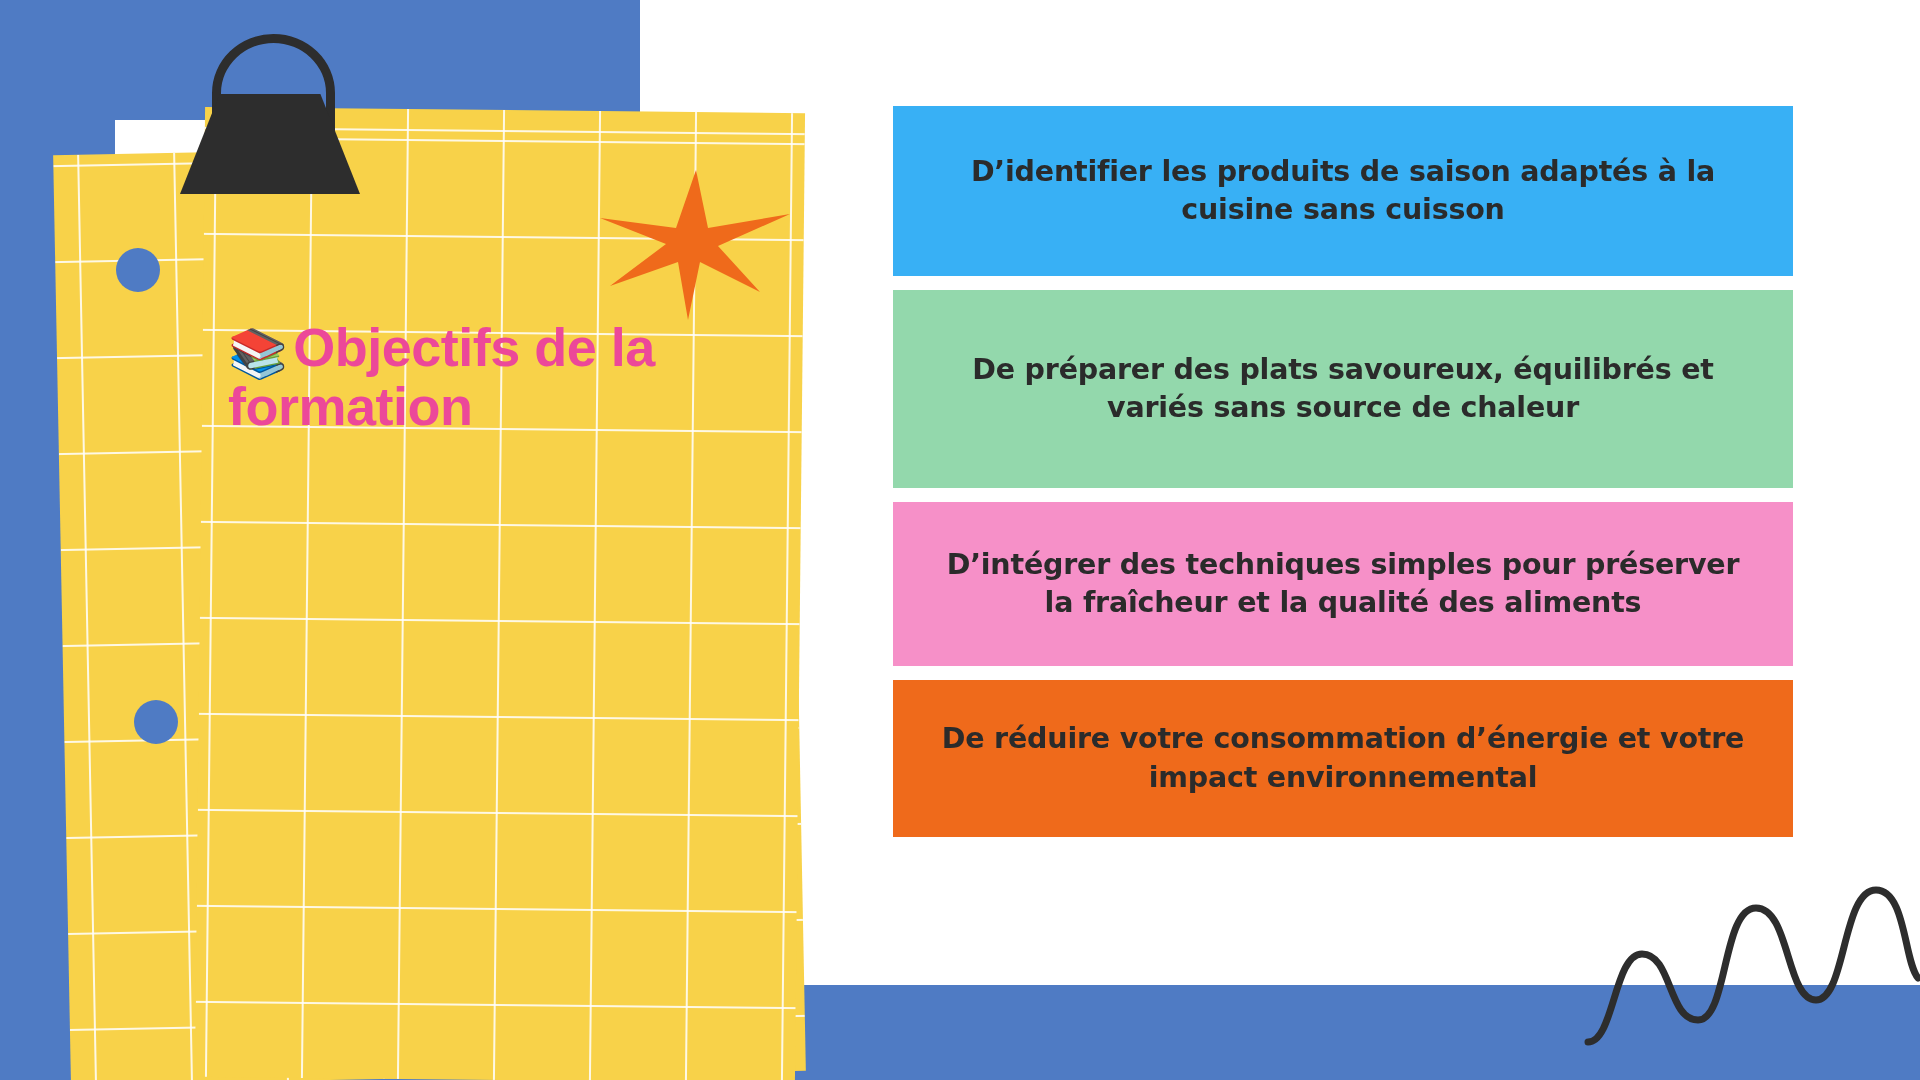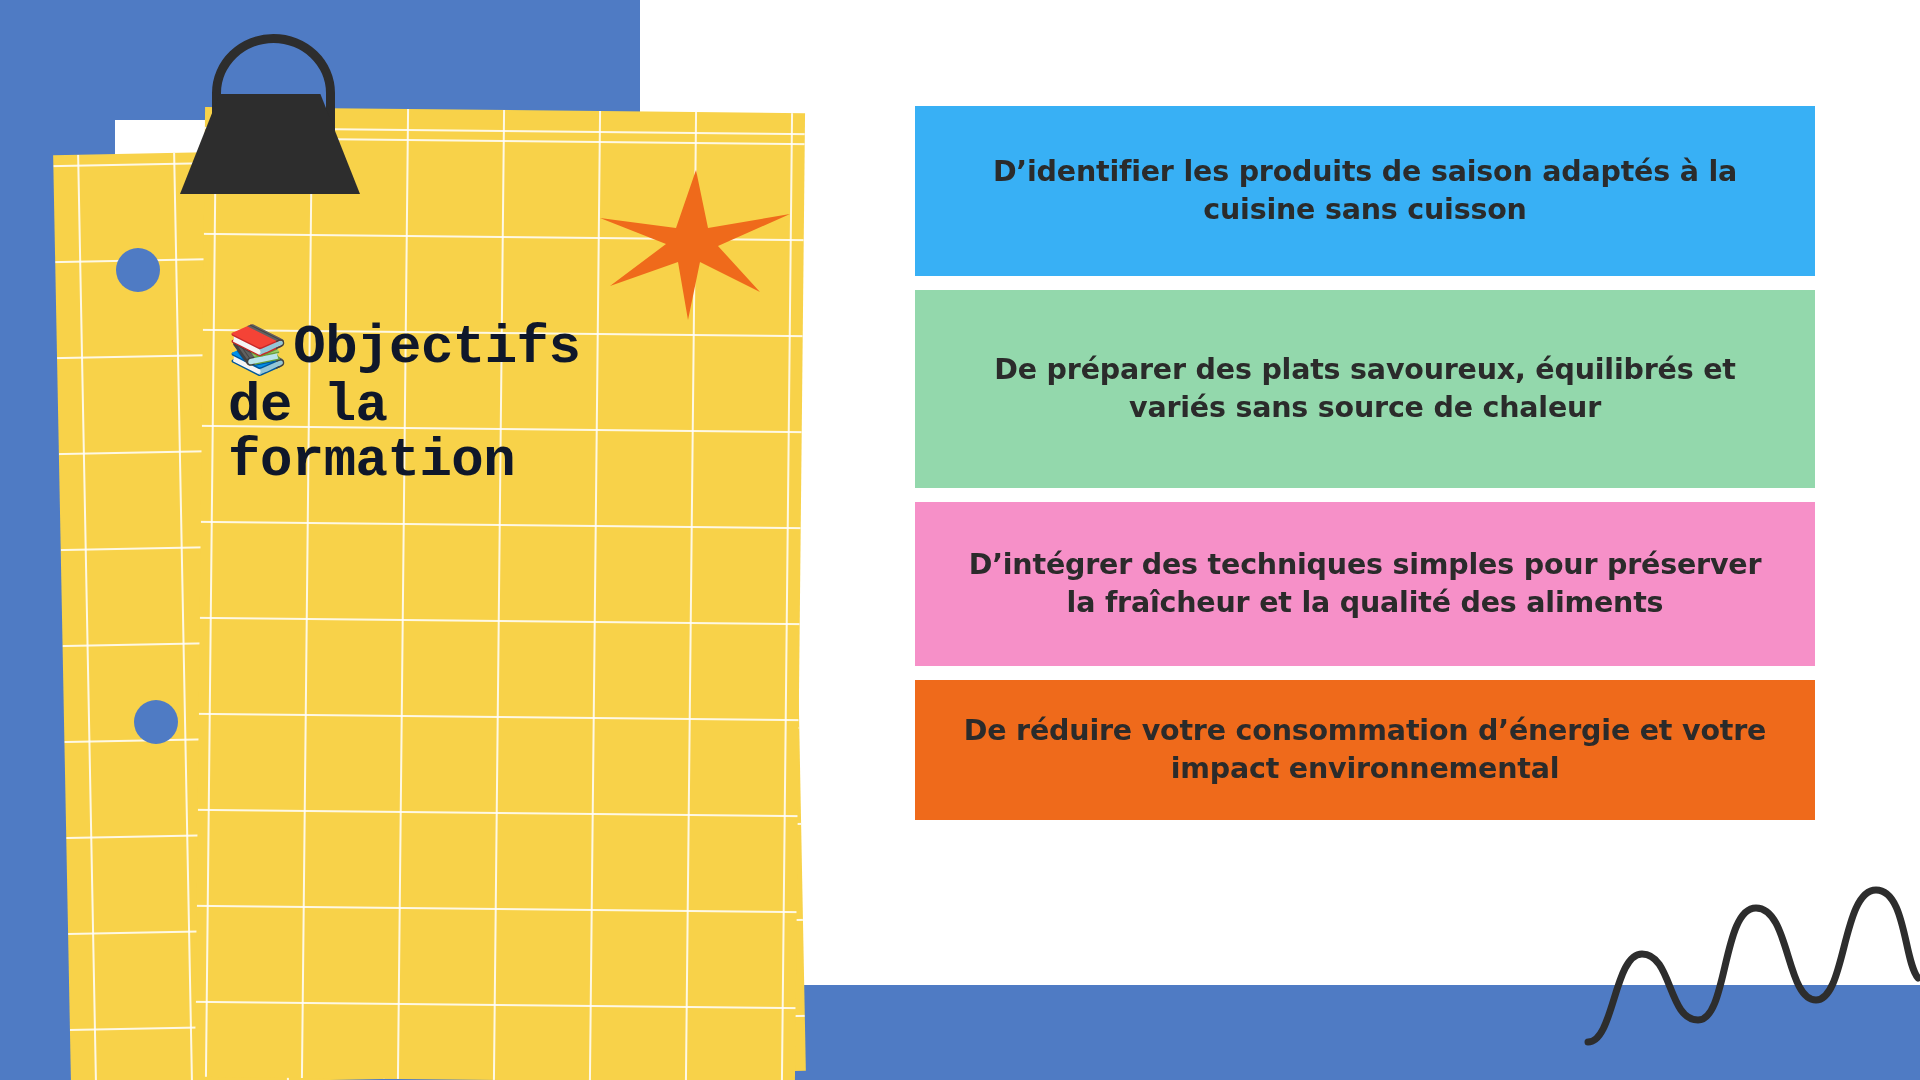--- a/index.html
+++ b/index.html
@@ -151,25 +151,25 @@
   }
 
   
   .left-content {
     position: absolute;
     left: 228px;
     top: 320px;
     width: 430px;
   }
   .heading {
-    font-family: Liberation Mono, monospace;
+    font-family: Liberation Sans, sans-serif;
     font-weight: bold;
     font-size: 54px;
     line-height: 1.02;
-    color: #0f172a;
+    color: #ec4899;
     letter-spacing: -0.5px;
     margin: 0;
   }
   .heading .books-icon {
     font-size: 48px;
     vertical-align: -4px;
     margin-right: 6px;
   }
   .subtext {
     margin-top: 72px;
@@ -179,42 +179,41 @@
     color: #2b2b2b;
     letter-spacing: 0.3px;
   }
 
   
   .blocks {
     position: absolute;
     left: 893px;
     top: 106px;
     width: 900px;
-    margin-left: 22px;
   }
   .block {
     box-sizing: border-box;
     width: 900px;
     display: flex;
     align-items: center;
     justify-content: center;
     text-align: center;
     padding: 18px 40px;
     margin-bottom: 14px;
     font-family: "DejaVu Sans", sans-serif;
     font-weight: bold;
     font-size: 28.5px;
     line-height: 1.34;
     color: #2b2b2b;
     letter-spacing: -0.2px;
   }
   .block-1 { height: 170px; background: #38b0f5; }
   .block-2 { height: 198px; background: #93d8ac; }
   .block-3 { height: 164px; background: #f690c8; }
-  .block-4 { height: 140px; background: #ef6a1b; }
+  .block-4 { height: 157px; background: #ef6a1b; }
 
   
   .squiggle {
     position: absolute;
     right: 0;
     bottom: 30px;
     width: 340px;
     height: 180px;
   }
 </style>

